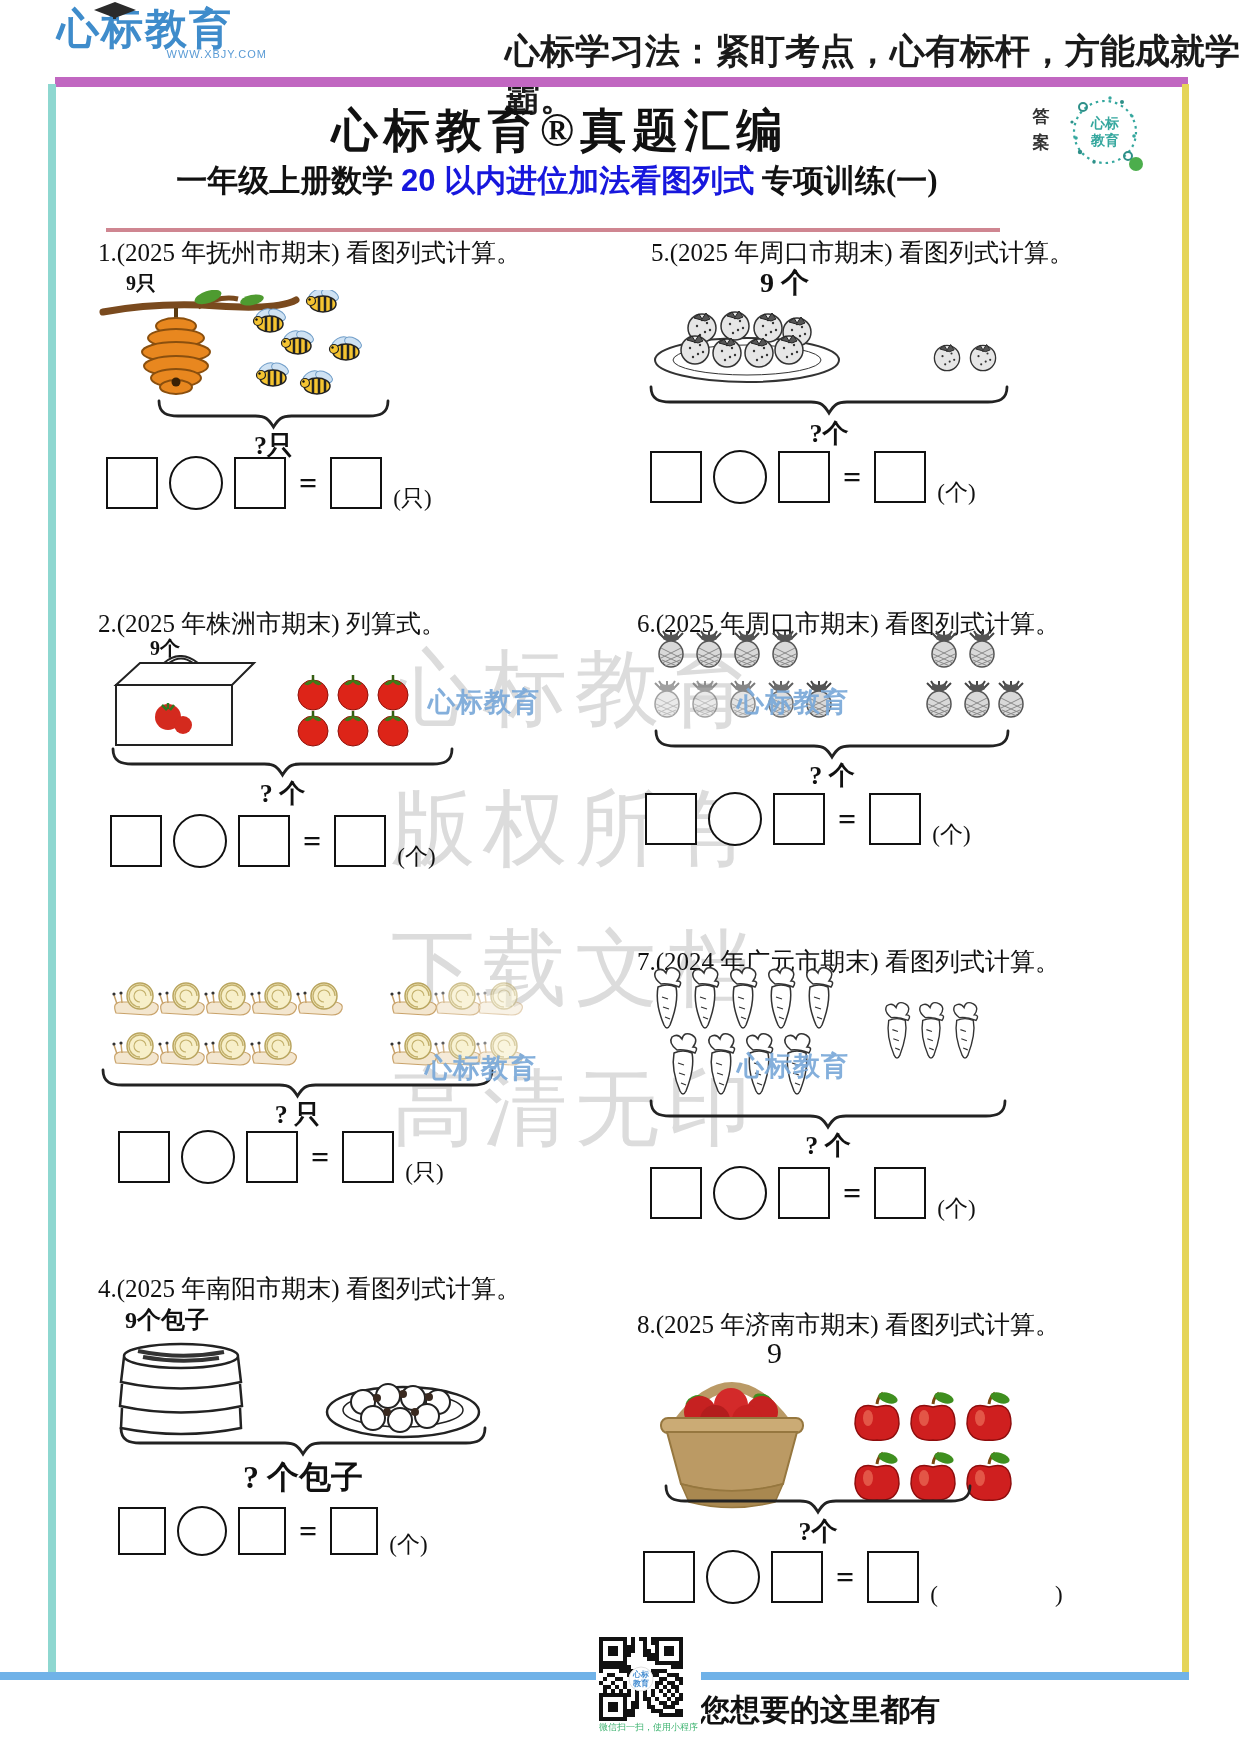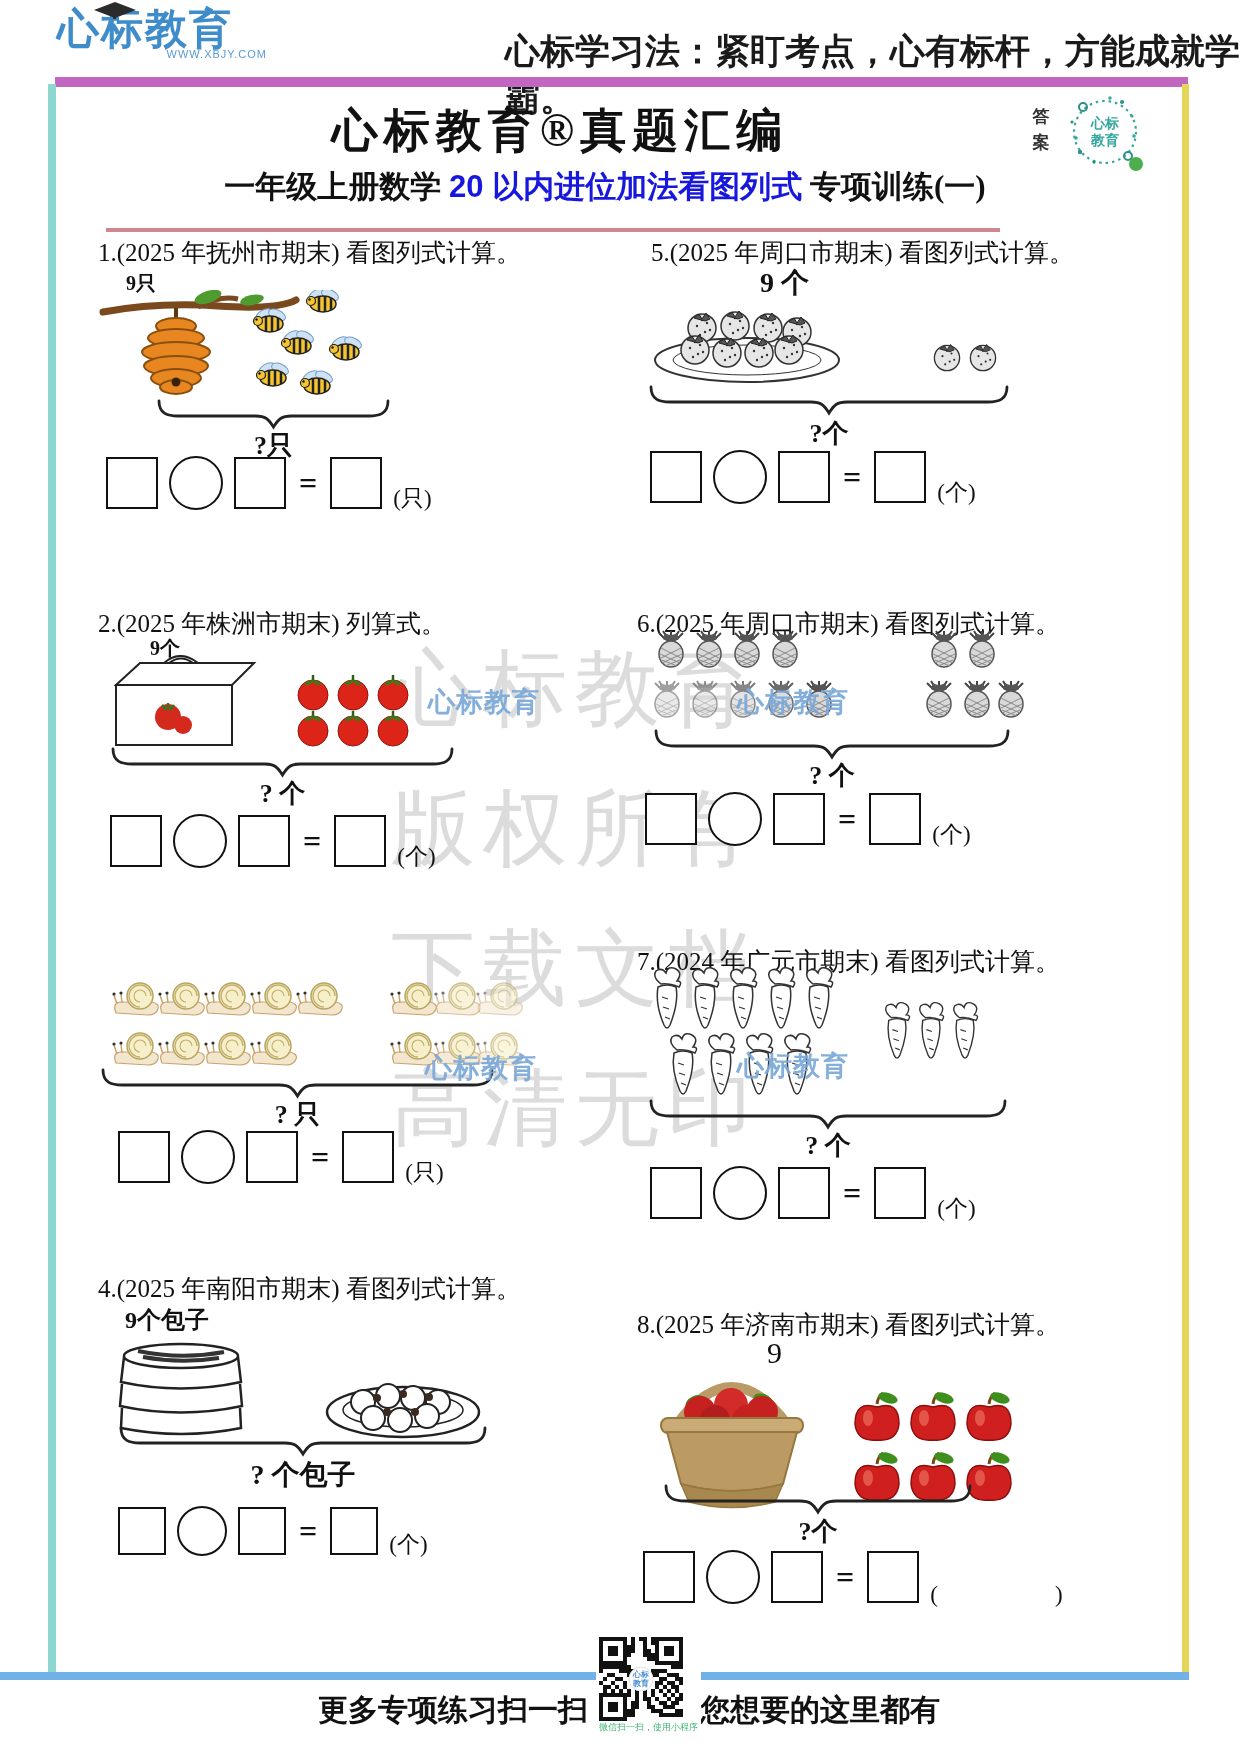--- a/index.html
+++ b/index.html
@@ -72,21 +72,21 @@
     <circle cx="12" cy="48" r="1.8" fill="#35a79e"></circle>
       <circle cx="16" cy="62" r="2.2" fill="#2e8f88"></circle>
     <circle cx="70" cy="46" r="1.8" fill="#35a79e"></circle>
       <circle cx="30" cy="72" r="1.7" fill="#2e8f88"></circle>
     <circle cx="46" cy="8" r="1.7" fill="#35a79e"></circle>
       <circle cx="8" cy="32" r="1.6" fill="#2e8f88"></circle>
     <text x="41" y="38" text-anchor="middle" font-size="14" font-weight="bold" fill="#35a79e" font-family="Liberation Sans,sans-serif">心标</text>
     <text x="41" y="55" text-anchor="middle" font-size="14" font-weight="bold" fill="#35a79e" font-family="Liberation Sans,sans-serif">教育</text>
     <circle cx="72" cy="74" r="7" fill="#4cae4c"></circle>
   </svg>
-  <div class="abs subtitle" style="left:0px;top:166px;padding-left:48px;"><span>一年级上册数学 </span><span class="hl">20 以内进位加法看图列式</span><span> 专项训练(一)</span></div>
+  <div class="abs subtitle" style="left:0px;top:160px;"><span>一年级上册数学 </span><span class="hl">20 以内进位加法看图列式</span><span> 专项训练(一)</span></div>
   <div class="hline" style="left:106px;top:228px;width:894px;height:4px;background:#cf8691;"></div>
 
   <div class="abs cwm" style="left:380px;top:618px;">
     <div>心标教育</div>
     <div>版权所有</div>
     <div>下载文档</div>
     <div>高清无印</div>
   </div>
 
   <section class="prob" style="left:98px;top:236px;width:470px;height:310px;">
@@ -368,21 +368,21 @@
         <circle cx="264" cy="58" r="4"></circle>
           <circle cx="290" cy="54" r="4"></circle>
           <circle cx="316" cy="57" r="4"></circle>
         <circle cx="274" cy="72" r="4"></circle>
           <circle cx="302" cy="72" r="4"></circle>
       </g>
     </svg>
     <svg class="brace" style="left:20px;top:155px;" width="370" height="32" viewBox="0 0 370 32">
         <path d="M3,3 C3,16 12,18 22,18 L167,18 C177,18 180,21 185,29 C190,21 193,18 203,18 L348,18 C358,18 367,16 367,3" fill="none" stroke="#222" stroke-width="2.8" stroke-linecap="round"></path>
       </svg>
-    <div class="qlabel" style="left:20px;top:186px;width:370px;font-size:28px;">? 个包子</div>
+    <div class="qlabel" style="left:20px;top:186px;width:370px;font-size:32px;">? 个包子</div>
     <div class="eq eq-sm" style="left:20px;top:236px;">
       <span class="box"></span>
       <span class="circ"></span>
       <span class="box"></span>
       <span class="eqs">=</span>
       <span class="box"></span>
       <span class="unit">(个)</span>
     </div>
   </section>
 
@@ -427,21 +427,20 @@
       <span class="circ"></span>
       <span class="box"></span>
       <span class="eqs">=</span>
       <span class="box"></span>
       <span class="unit">(</span>
       <span class="spacer95"></span>
       <span class="unit">)</span>
     </div>
   </section>
 
-  <div class="abs ftext" style="left:318px;top:1690px;">更多专项练习扫一扫</div>
   <div class="abs qrwrap" style="left:596px;top:1634px;">
     <svg width="84" height="84" viewBox="0 0 84 84">
       <rect x="0" y="0" width="84" height="84" fill="#fff"></rect>
       <g id="qr-cells" fill="#111">
           <rect x="32" y="0" width="4" height="4"></rect>
           <rect x="40" y="0" width="4" height="4"></rect>
           <rect x="44" y="0" width="4" height="4"></rect>
           <rect x="52" y="0" width="4" height="4"></rect>
           <rect x="32" y="4" width="4" height="4"></rect>
           <rect x="44" y="4" width="4" height="4"></rect>

